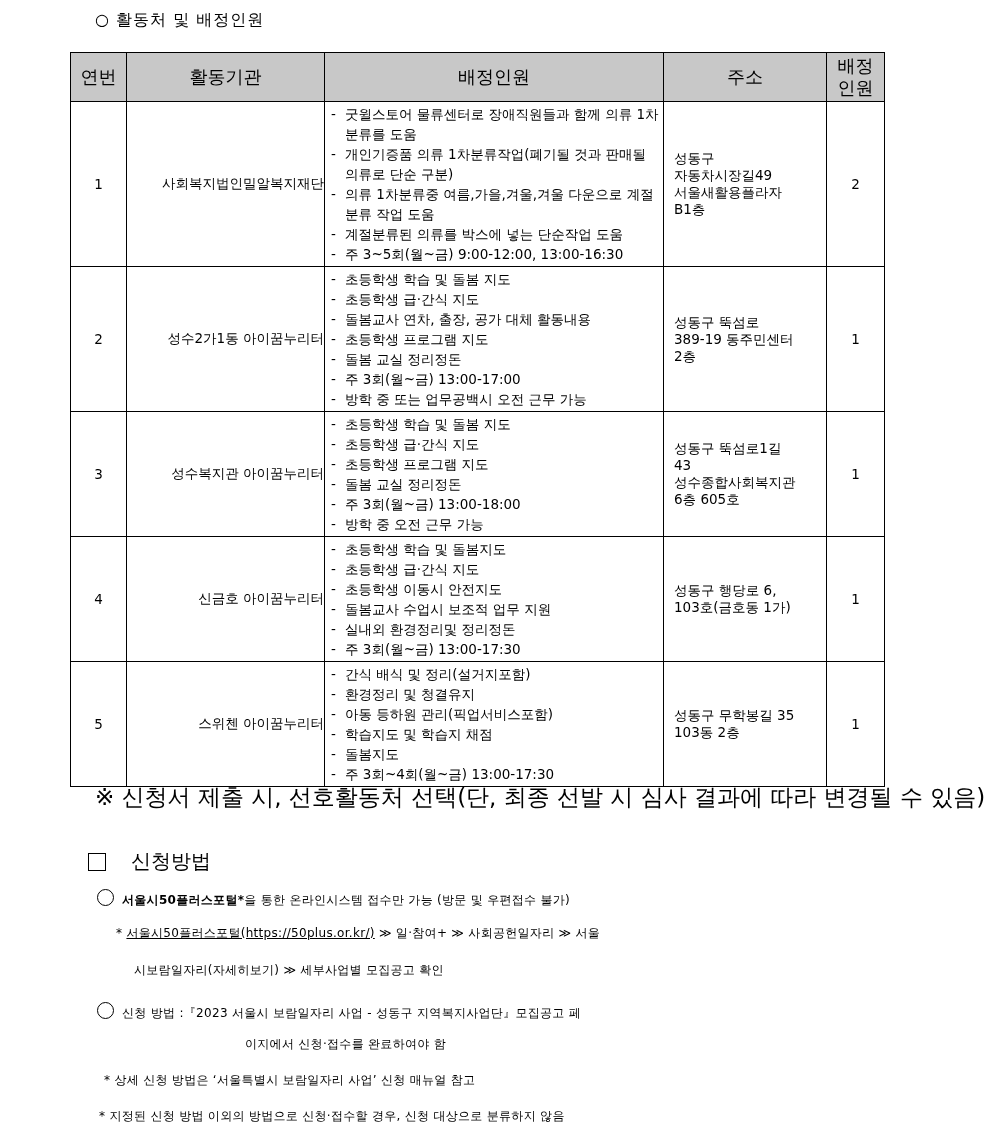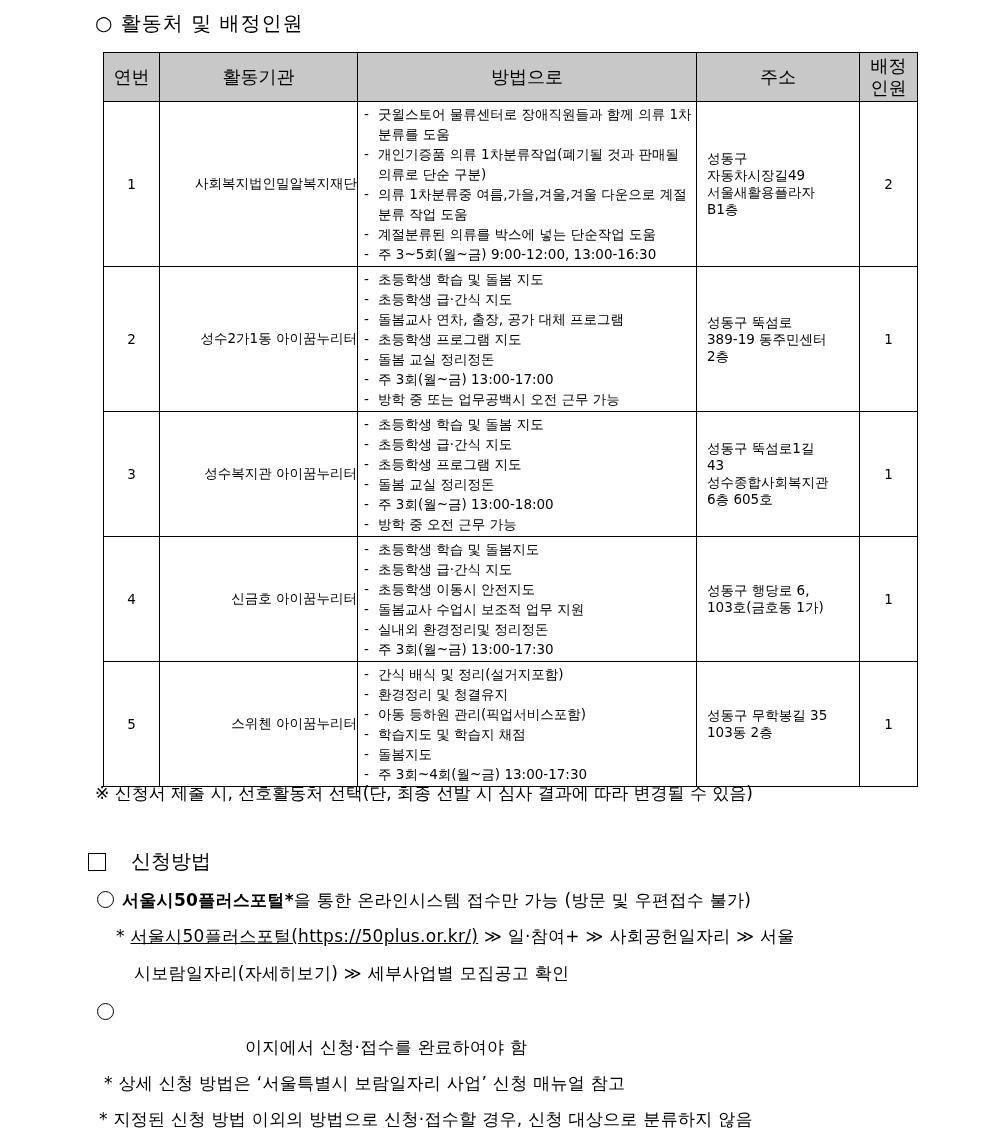--- a/index.html
+++ b/index.html
@@ -1,34 +1,34 @@
 <!DOCTYPE html>
 <html><head>
 <meta charset="utf-8">
 <style>
   html, body { margin:0; padding:0; background:#ffffff; }
   body { width:992px; height:1145px; position:relative; overflow:hidden;
          font-family:"DejaVu Sans", "Liberation Sans", sans-serif; color:#000; }
-  .sec-title { position:absolute; left:95px; top:10px; font-size:20px; letter-spacing:1px; }
-  table.main { position:absolute; left:103px; top:52px; width:814px; border-collapse:collapse;
+  .sec-title { position:absolute; left:95px; top:10px; font-size:16px; letter-spacing:1px; }
+  table.main { position:absolute; left:70px; top:52px; width:814px; border-collapse:collapse;
                table-layout:fixed; }
   table.main th, table.main td { border:1.5px solid #000; }
   table.main th { background:#c8c8c8; font-weight:normal; font-size:18px; height:48px;
                   text-align:center; line-height:22px; padding:0; }
   table.main td { font-size:13.5px; vertical-align:middle; padding:0; }
   td.num, td.cnt { text-align:center; }
   td.org { text-align:right; }
   td.content { padding:2px 4px 2px 6px !important; line-height:20px; }
   td.content .item { display:flex; }
   td.content .dash { width:14px; flex:none; }
   td.addr { padding:0 10px !important; line-height:17px; }
-  .note { position:absolute; left:95px; top:782px; font-size:17px; }
+  .note { position:absolute; left:95px; top:782px; font-size:23px; }
   .sec2 { position:absolute; left:88px; top:848px; font-size:20px; display:flex; align-items:center;gap:17px; }
   .sq { width:16px; height:16px; border:1.5px solid #000; margin-right:8px; display:inline-block; }
-  .line { position:absolute; font-size:17px; white-space:nowrap; letter-spacing:0.3px; }
+  .line { position:absolute; font-size:12px; white-space:nowrap; letter-spacing:0.3px; }
   .bold { font-weight:bold; }
   .link { text-decoration:underline; }
   .circ { display:inline-block; width:15px; height:15px; border:1.5px solid #000; border-radius:50%;
           margin-right:8px; vertical-align:-2px; }
 </style>
 </head>
 <body>
 
 <div class="sec-title">○ 활동처 및 배정인원</div>
 
@@ -37,21 +37,21 @@
     <col style="width:56px">
       <col style="width:198px">
       <col style="width:339px">
       <col style="width:163px">
       <col style="width:58px">
   </colgroup>
   <thead>
     <tr>
       <th>연번</th>
       <th>활동기관</th>
-      <th>방법으로</th>
+      <th>배정인원</th>
       <th>주소</th>
       <th style="white-space:pre-line">배정
 인원</th>
     </tr>
   </thead>
   <tbody id="tbody">
       <tr style="height: 161px;">
         <td class="num">1</td>
         <td class="org">사회복지법인밀알복지재단</td>
         <td class="content">
@@ -91,21 +91,21 @@
           <div class="item">
             <span class="dash">-</span>
             <span>초등학생 학습 및 돌봄 지도</span>
           </div>
           <div class="item">
             <span class="dash">-</span>
             <span>초등학생 급·간식 지도</span>
           </div>
           <div class="item">
             <span class="dash">-</span>
-            <span>돌봄교사 연차, 출장, 공가 대체 프로그램</span>
+            <span>돌봄교사 연차, 출장, 공가 대체 활동내용</span>
           </div>
           <div class="item">
             <span class="dash">-</span>
             <span>초등학생 프로그램 지도</span>
           </div>
           <div class="item">
             <span class="dash">-</span>
             <span>돌봄 교실 정리정돈</span>
           </div>
           <div class="item">
@@ -244,18 +244,18 @@
 <div class="line" style="left:97px; top:889px;">
   <span class="circ"></span><span class="bold">서울시50플러스포털*</span><span>을 통한 온라인시스템 접수만 가능 (방문 및 우편접수 불가)</span>
 </div>
 
 <div class="line" style="left:116px; top:925px;">
   <span>* </span><span class="link">서울시50플러스포털(https://50plus.or.kr/)</span><span> ≫ 일·참여+ ≫ 사회공헌일자리 ≫ 서울</span>
 </div>
 <div class="line" style="left:134px; top:962px;">시보람일자리(자세히보기) ≫ 세부사업별 모집공고 확인</div>
 
 <div class="line" style="left:97px; top:1002px;">
-  <span class="circ"></span>
+  <span class="circ"></span><span>신청 방법 :『2023 서울시 보람일자리 사업 - 성동구 지역복지사업단』모집공고 페</span>
 </div>
 <div class="line" style="left:245px; top:1036px;">이지에서 신청·접수를 완료하여야 함</div>
 
 <div class="line" style="left:104px; top:1072px;">* 상세 신청 방법은 ‘서울특별시 보람일자리 사업’ 신청 매뉴얼 참고</div>
 <div class="line" style="left:99px; top:1108px;">* 지정된 신청 방법 이외의 방법으로 신청·접수할 경우, 신청 대상으로 분류하지 않음</div>
 
 </body></html>

